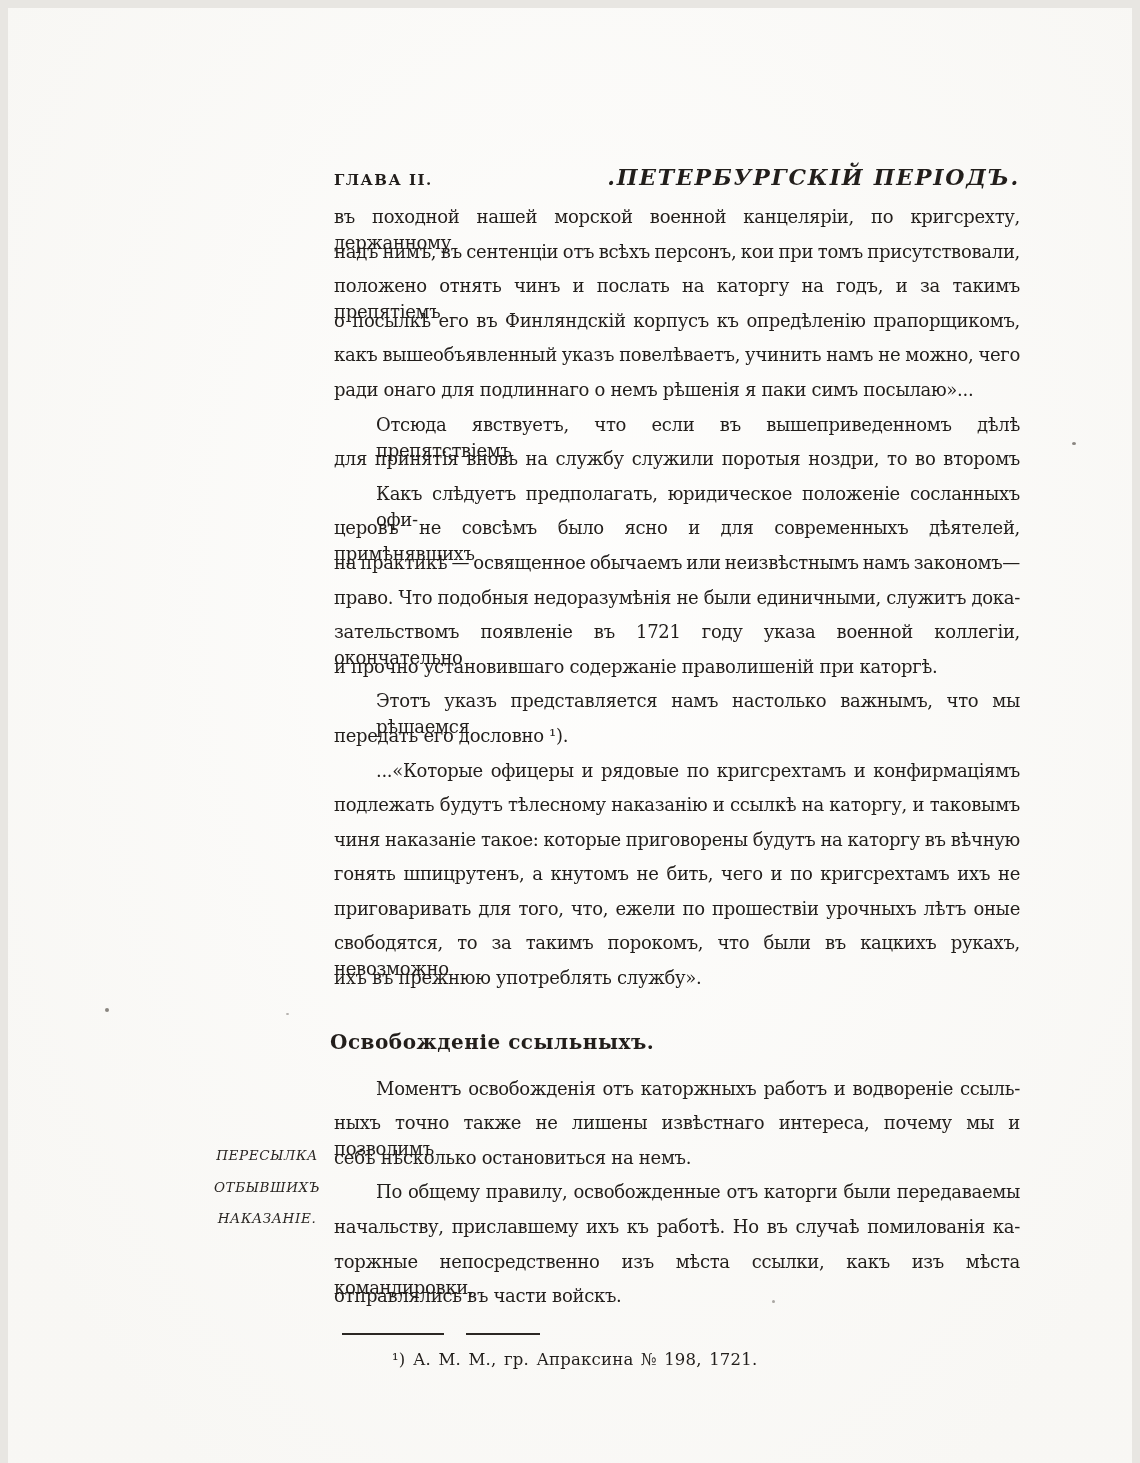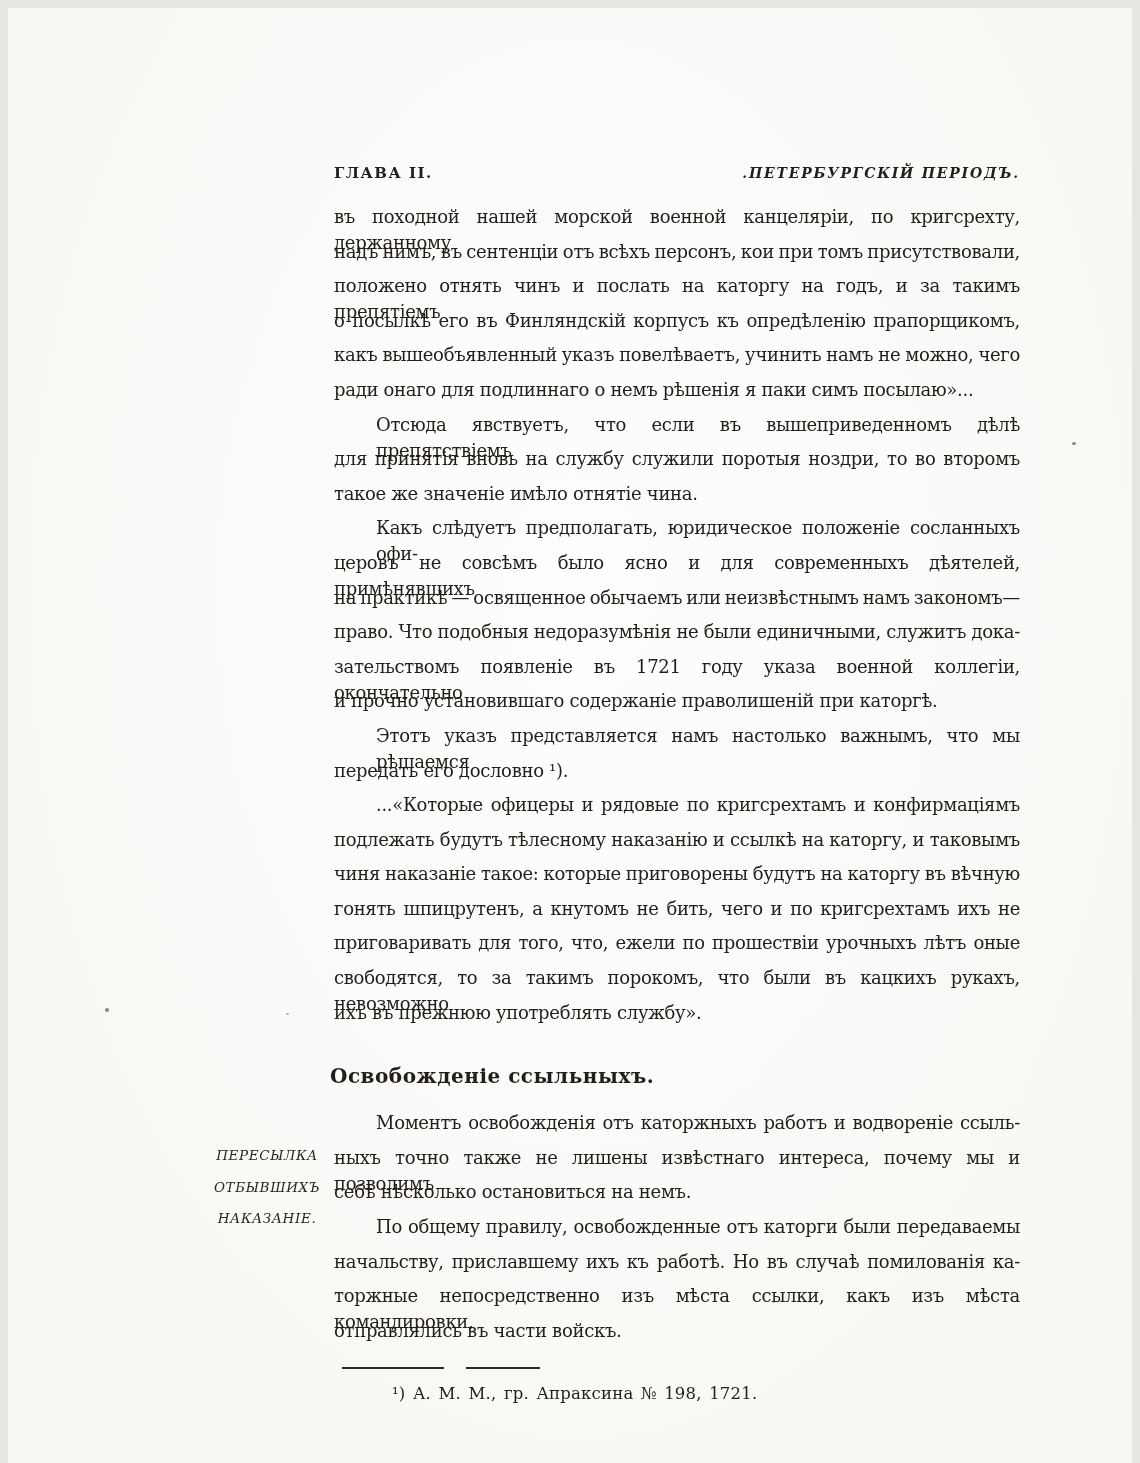--- a/index.html
+++ b/index.html
@@ -31,21 +31,21 @@
     justify-content: space-between;
     align-items: baseline;
   }
   .chapter-label {
     font-size: 15px;
     font-weight: bold;
     letter-spacing: 1.5px;
     transform: scaleY(0.95);
   }
   .running-title {
-    font-size: 14px;
+    font-size: 22px;
     font-weight: bold;
     font-style: italic;
     letter-spacing: 1.8px;
   }
 
   
   .content {
     position: absolute;
     left: 318px;
     top: 188px;
@@ -156,21 +156,20 @@
         <div class="line">въ походной нашей морской военной канцеляріи, по кригсрехту, держанному</div>
         <div class="line">надъ нимъ, въ сентенціи отъ всѣхъ персонъ, кои при томъ присутствовали,</div>
         <div class="line">положено отнять чинъ и послать на каторгу на годъ, и за такимъ препятіемъ</div>
         <div class="line">о посылкѣ его въ Финляндскій корпусъ къ опредѣленію прапорщикомъ,</div>
         <div class="line">какъ вышеобъявленный указъ повелѣваетъ, учинить намъ не можно, чего</div>
         <div class="line last">ради онаго для подлиннаго о немъ рѣшенія я паки симъ посылаю»...</div>
       </div>
       <div class="para">
         <div class="line indent">Отсюда явствуетъ, что если въ вышеприведенномъ дѣлѣ препятствіемъ</div>
         <div class="line">для принятія вновь на службу служили поротыя ноздри, то во второмъ</div>
-        <div class="line last">такое же значеніе имѣло отнятіе чина.</div>
       </div>
       <div class="para">
         <div class="line indent">Какъ слѣдуетъ предполагать, юридическое положеніе сосланныхъ офи-</div>
         <div class="line">церовъ не совсѣмъ было ясно и для современныхъ дѣятелей, примѣнявшихъ</div>
         <div class="line">на практикѣ — освященное обычаемъ или неизвѣстнымъ намъ закономъ—</div>
         <div class="line">право. Что подобныя недоразумѣнія не были единичными, служитъ дока-</div>
         <div class="line">зательствомъ появленіе въ 1721 году указа военной коллегіи, окончательно</div>
         <div class="line last">и прочно установившаго содержаніе праволишеній при каторгѣ.</div>
       </div>
       <div class="para">

